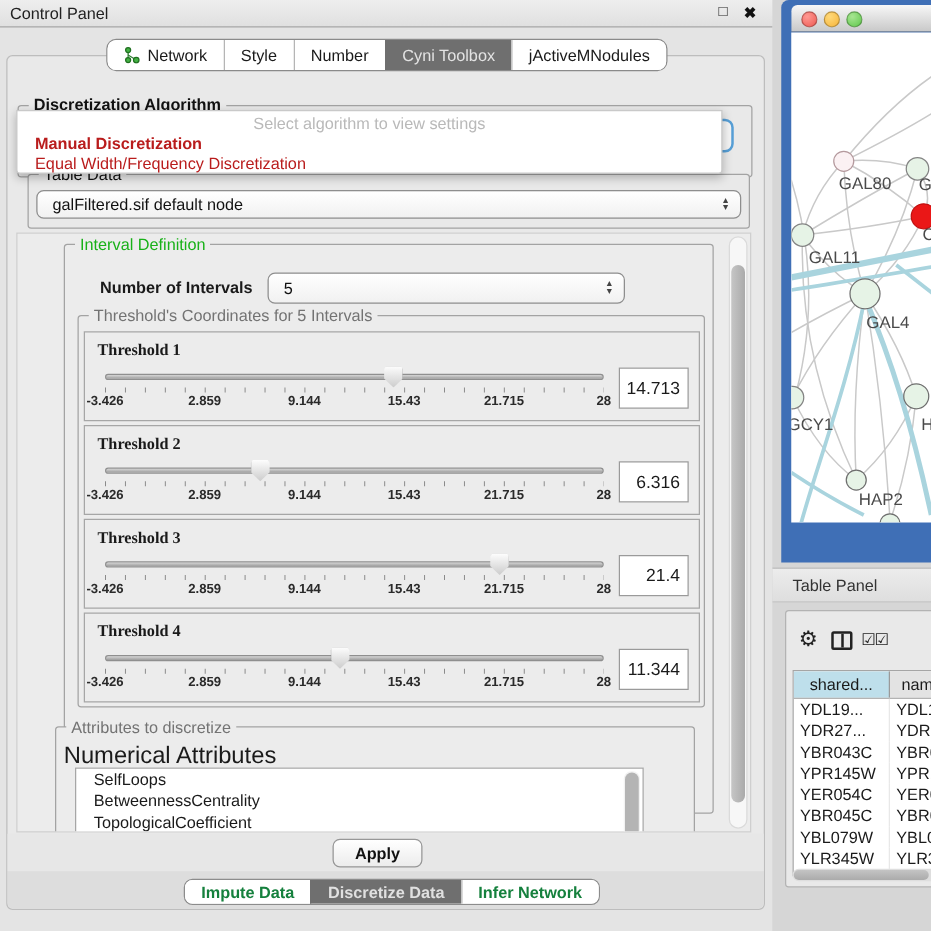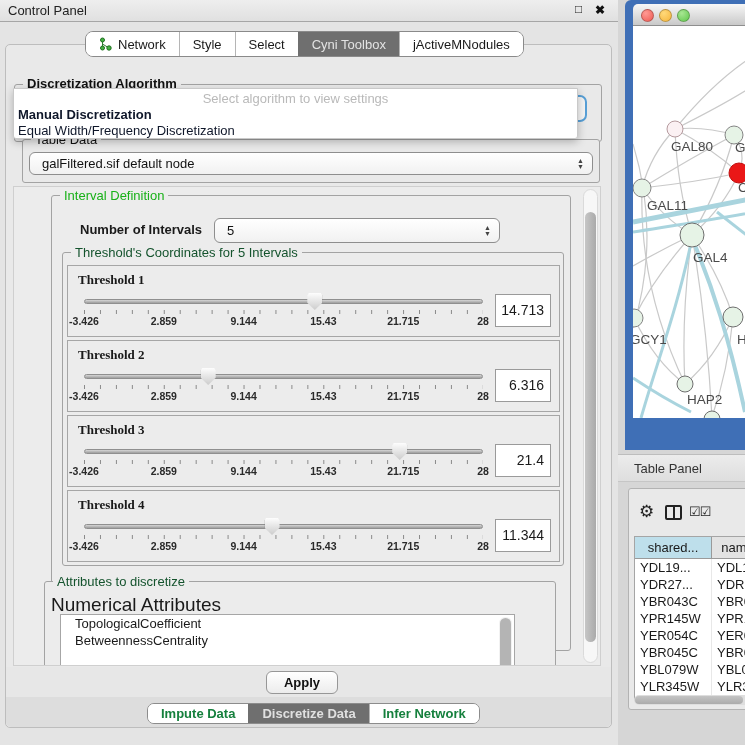--- a/index.html
+++ b/index.html
@@ -24,35 +24,35 @@
     color:#1a1a1a; border-left:1px solid #b5b5b5; cursor:pointer; background:#fff; }
   .tab:first-child { border-left:none; }
   .tab.selected { background:#6f6f6f; color:#e3e3e3; border-left-color:#6f6f6f; }
   .tab .net-icon { margin-right:6px; display:inline-block; width:13px; height:14px; }
   
   .groupbox { position:absolute; border:1px solid #a3a3a3; border-radius:3px; }
   .legend { position:absolute; top:-8px; left:8px; background:#e9e9e9; padding:0 4px;
     font-size:13px; line-height:15px; white-space:nowrap; }
   .legend.black { color:#111; font-weight:bold; }
   .legend.green { color:#18b118; }
-  .legend.blue  { color:#14532d; }
+  .legend.blue  { color:#737373; }
   
   .combo { position:absolute; display:flex; align-items:center;
     background:linear-gradient(#ffffff,#f1f1f1); border:1px solid #8e8e8e; border-radius:6px;
     font-size:13px; color:#111; padding:0 24px 0 12px; cursor:pointer; }
   .combo .spin { position:absolute; right:8px; top:50%; transform:translateY(-50%);
     display:flex; flex-direction:column; font-size:7px; line-height:6px; color:#444; }
   
   .combo-focus { position:absolute; left:27px; top:95px; width:560px; height:27px;
     border:2px solid #579fd6; border-radius:7px; background:#f4f4f4; z-index:1; }
   
   .popup { position:absolute; left:13px; top:88px; width:565px; height:51px; background:#ffffff;
     border:1px solid #c9c9c9; border-radius:0 0 3px 3px; box-shadow:0 3px 8px rgba(0,0,0,0.25); z-index:6; }
   .popup .hint { font-size:13px; color:#b9b9b9; text-align:center; padding-top:2px; height:17px; }
-  .popup .opt { font-size:13px; color:#0f172a; padding:1px 4px; height:16px; cursor:pointer; }
+  .popup .opt { font-size:13px; color:#b91c1c; padding:1px 14px; height:16px; cursor:pointer; }
   .popup .opt.first { font-weight:bold; }
   
   .scrollarea { position:absolute; left:13px; top:186px; width:588px; height:480px;
     background:#ececec; border:1px solid #cfcfcf; overflow:hidden; }
   .vscroll { position:absolute; top:2px; right:2px; bottom:2px; width:15px;
     background:#f7f7f7; border:1px solid #dadada; border-radius:8px; }
   .vscroll .vthumb { position:absolute; top:22px; left:1px; width:11px; height:430px;
     background:linear-gradient(to right,#c6c6c6,#aaaaaa); border-radius:6px; }
   
   .grp-interval { left:37px; top:8px; width:520px; height:456px; background:#ececec; }
@@ -157,21 +157,21 @@
             <circle cx="3.5" cy="11" r="2" fill="#43b143" stroke="#1f6f1f"></circle>
             <circle cx="10" cy="11" r="2.2" fill="#43b143" stroke="#1f6f1f"></circle>
           </svg>
         </span>
         <span>Network</span>
       </div>
       <div class="tab">
           <span>Style</span>
         </div>
       <div class="tab">
-          <span>Select</span>
+          <span>Number</span>
         </div>
       <div class="tab selected">
           <span>Cyni Toolbox</span>
         </div>
       <div class="tab">
           <span>jActiveMNodules</span>
         </div>
     </div>
 
     <div class="groupbox" style="left:14px; top:84px; width:588px; height:58px; background:#e9e9e9;">
@@ -291,22 +291,23 @@
               <div class="tvalue">11.344</div>
             </div>
           </div>
         </div>
       </div>
 
       <div class="groupbox grp-attrs">
         <span class="legend blue">Attributes to discretize</span>
         <div class="attrs-title">Numerical Attributes</div>
         <div class="listbox">
+          <div class="item">SelfLoops</div>
+          <div class="item">BetweennessCentrality</div>
           <div class="item">TopologicalCoefficient</div>
-          <div class="item">BetweennessCentrality</div>
           <div class="list-vscroll">
               <div class="vthumb"></div>
             </div>
         </div>
       </div>
 
       <div class="vscroll">
           <div class="vthumb"></div>
         </div>
     </div>

